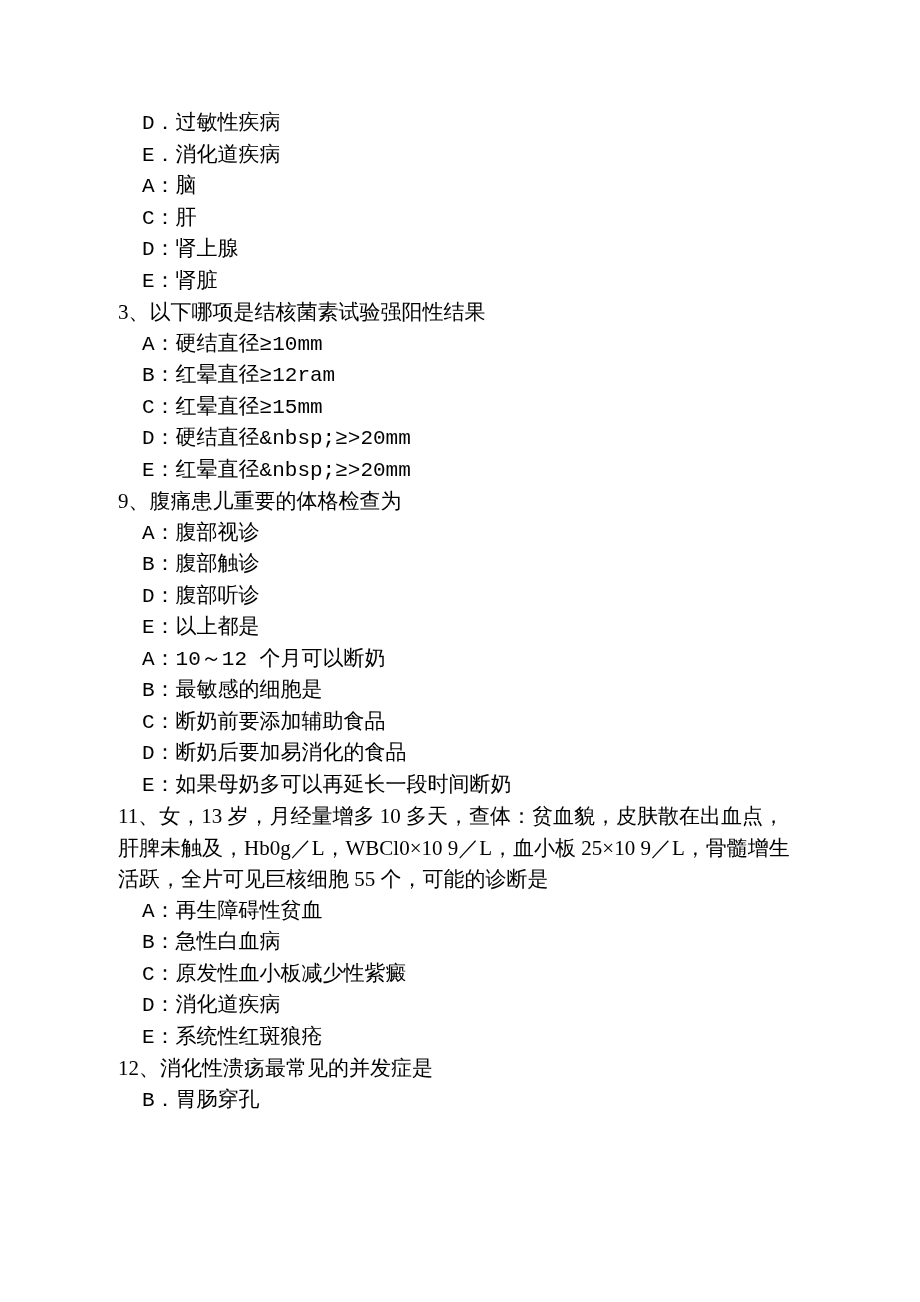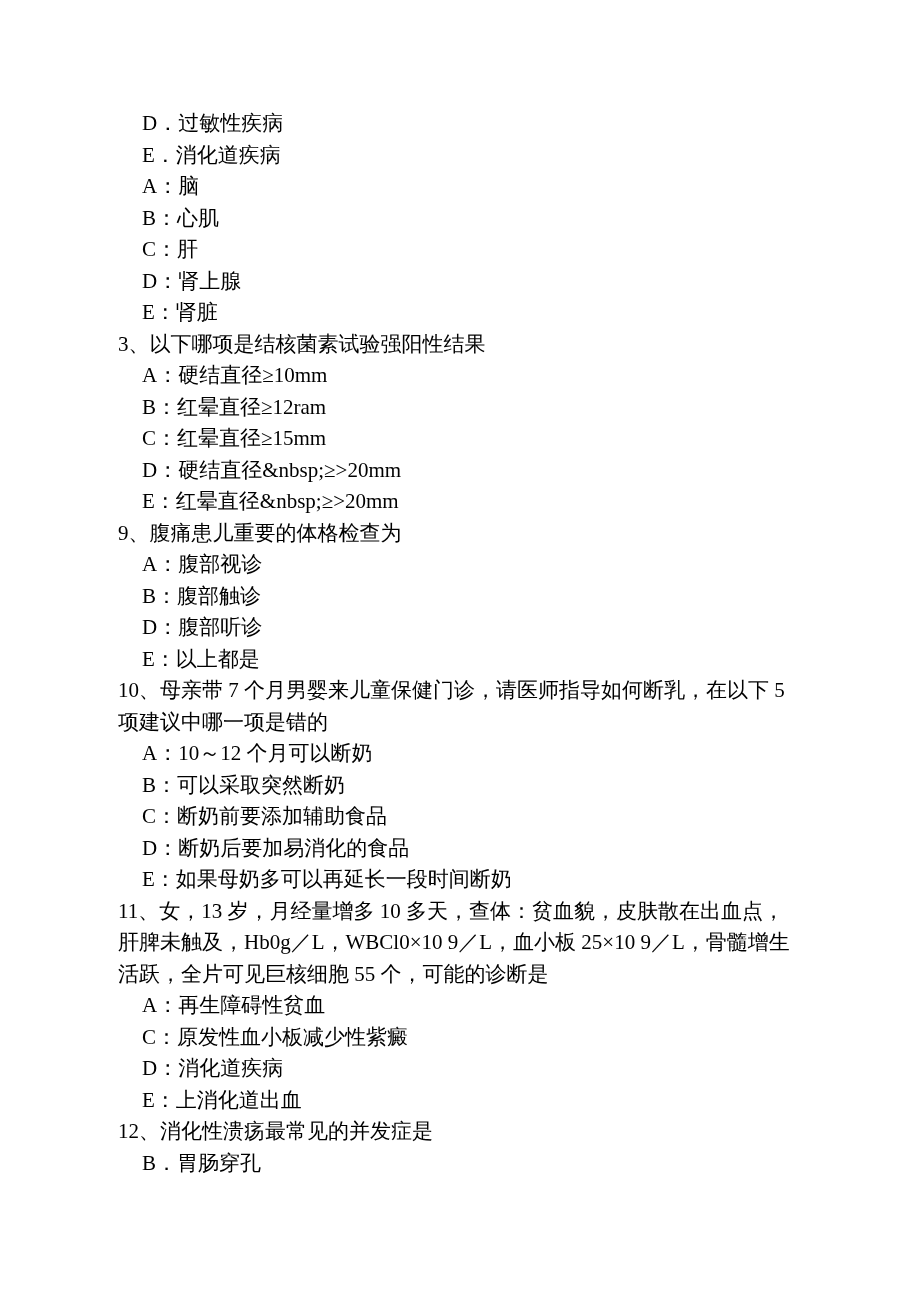--- a/index.html
+++ b/index.html
@@ -10,52 +10,52 @@
     font-size: 21px;
     line-height: 1.5;
     color: #000000;
     width: 920px;
   }
   .page {
     padding: 108px 118px 40px 118px;
   }
   .option-line {
     padding-left: 24px;
+    font-family: Liberation Mono, monospace;
   }
   .question-line {
   }
 </style>
 </head>
 <body>
 
 <div class="page" id="page-root">
     <div class="option-line">D．过敏性疾病</div>
     <div class="option-line">E．消化道疾病</div>
     <div class="option-line">A：脑</div>
-    <div class="option-line">B：心肌</div>
     <div class="option-line">C：肝</div>
     <div class="option-line">D：肾上腺</div>
     <div class="option-line">E：肾脏</div>
     <div class="question-line">3、以下哪项是结核菌素试验强阳性结果</div>
     <div class="option-line">A：硬结直径≥10mm</div>
     <div class="option-line">B：红晕直径≥12ram</div>
     <div class="option-line">C：红晕直径≥15mm</div>
     <div class="option-line">D：硬结直径&amp;nbsp;≥&gt;20mm</div>
     <div class="option-line">E：红晕直径&amp;nbsp;≥&gt;20mm</div>
     <div class="question-line">9、腹痛患儿重要的体格检查为</div>
     <div class="option-line">A：腹部视诊</div>
     <div class="option-line">B：腹部触诊</div>
     <div class="option-line">D：腹部听诊</div>
     <div class="option-line">E：以上都是</div>
-    <div class="question-line">10、母亲带 7 个月男婴来儿童保健门诊，请医师指导如何断乳，在以下 5 项建议中哪一项是错的</div>
     <div class="option-line">A：10～12 个月可以断奶</div>
-    <div class="option-line">B：可以采取突然断奶</div>
+    <div class="option-line">B：最敏感的细胞是</div>
     <div class="option-line">C：断奶前要添加辅助食品</div>
     <div class="option-line">D：断奶后要加易消化的食品</div>
     <div class="option-line">E：如果母奶多可以再延长一段时间断奶</div>
     <div class="question-line">11、女，13 岁，月经量增多 10 多天，查体：贫血貌，皮肤散在出血点，肝脾未触及，Hb0g／L，WBCl0×10 9／L，血小板 25×10 9／L，骨髓增生活跃，全片可见巨核细胞 55 个，可能的诊断是</div>
     <div class="option-line">A：再生障碍性贫血</div>
+    <div class="option-line">B：急性白血病</div>
     <div class="option-line">C：原发性血小板减少性紫癜</div>
     <div class="option-line">D：消化道疾病</div>
-    <div class="option-line">E：上消化道出血</div>
+    <div class="option-line">E：系统性红斑狼疮</div>
     <div class="question-line">12、消化性溃疡最常见的并发症是</div>
     <div class="option-line">B．胃肠穿孔</div>
   </div>
 
 </body></html>

